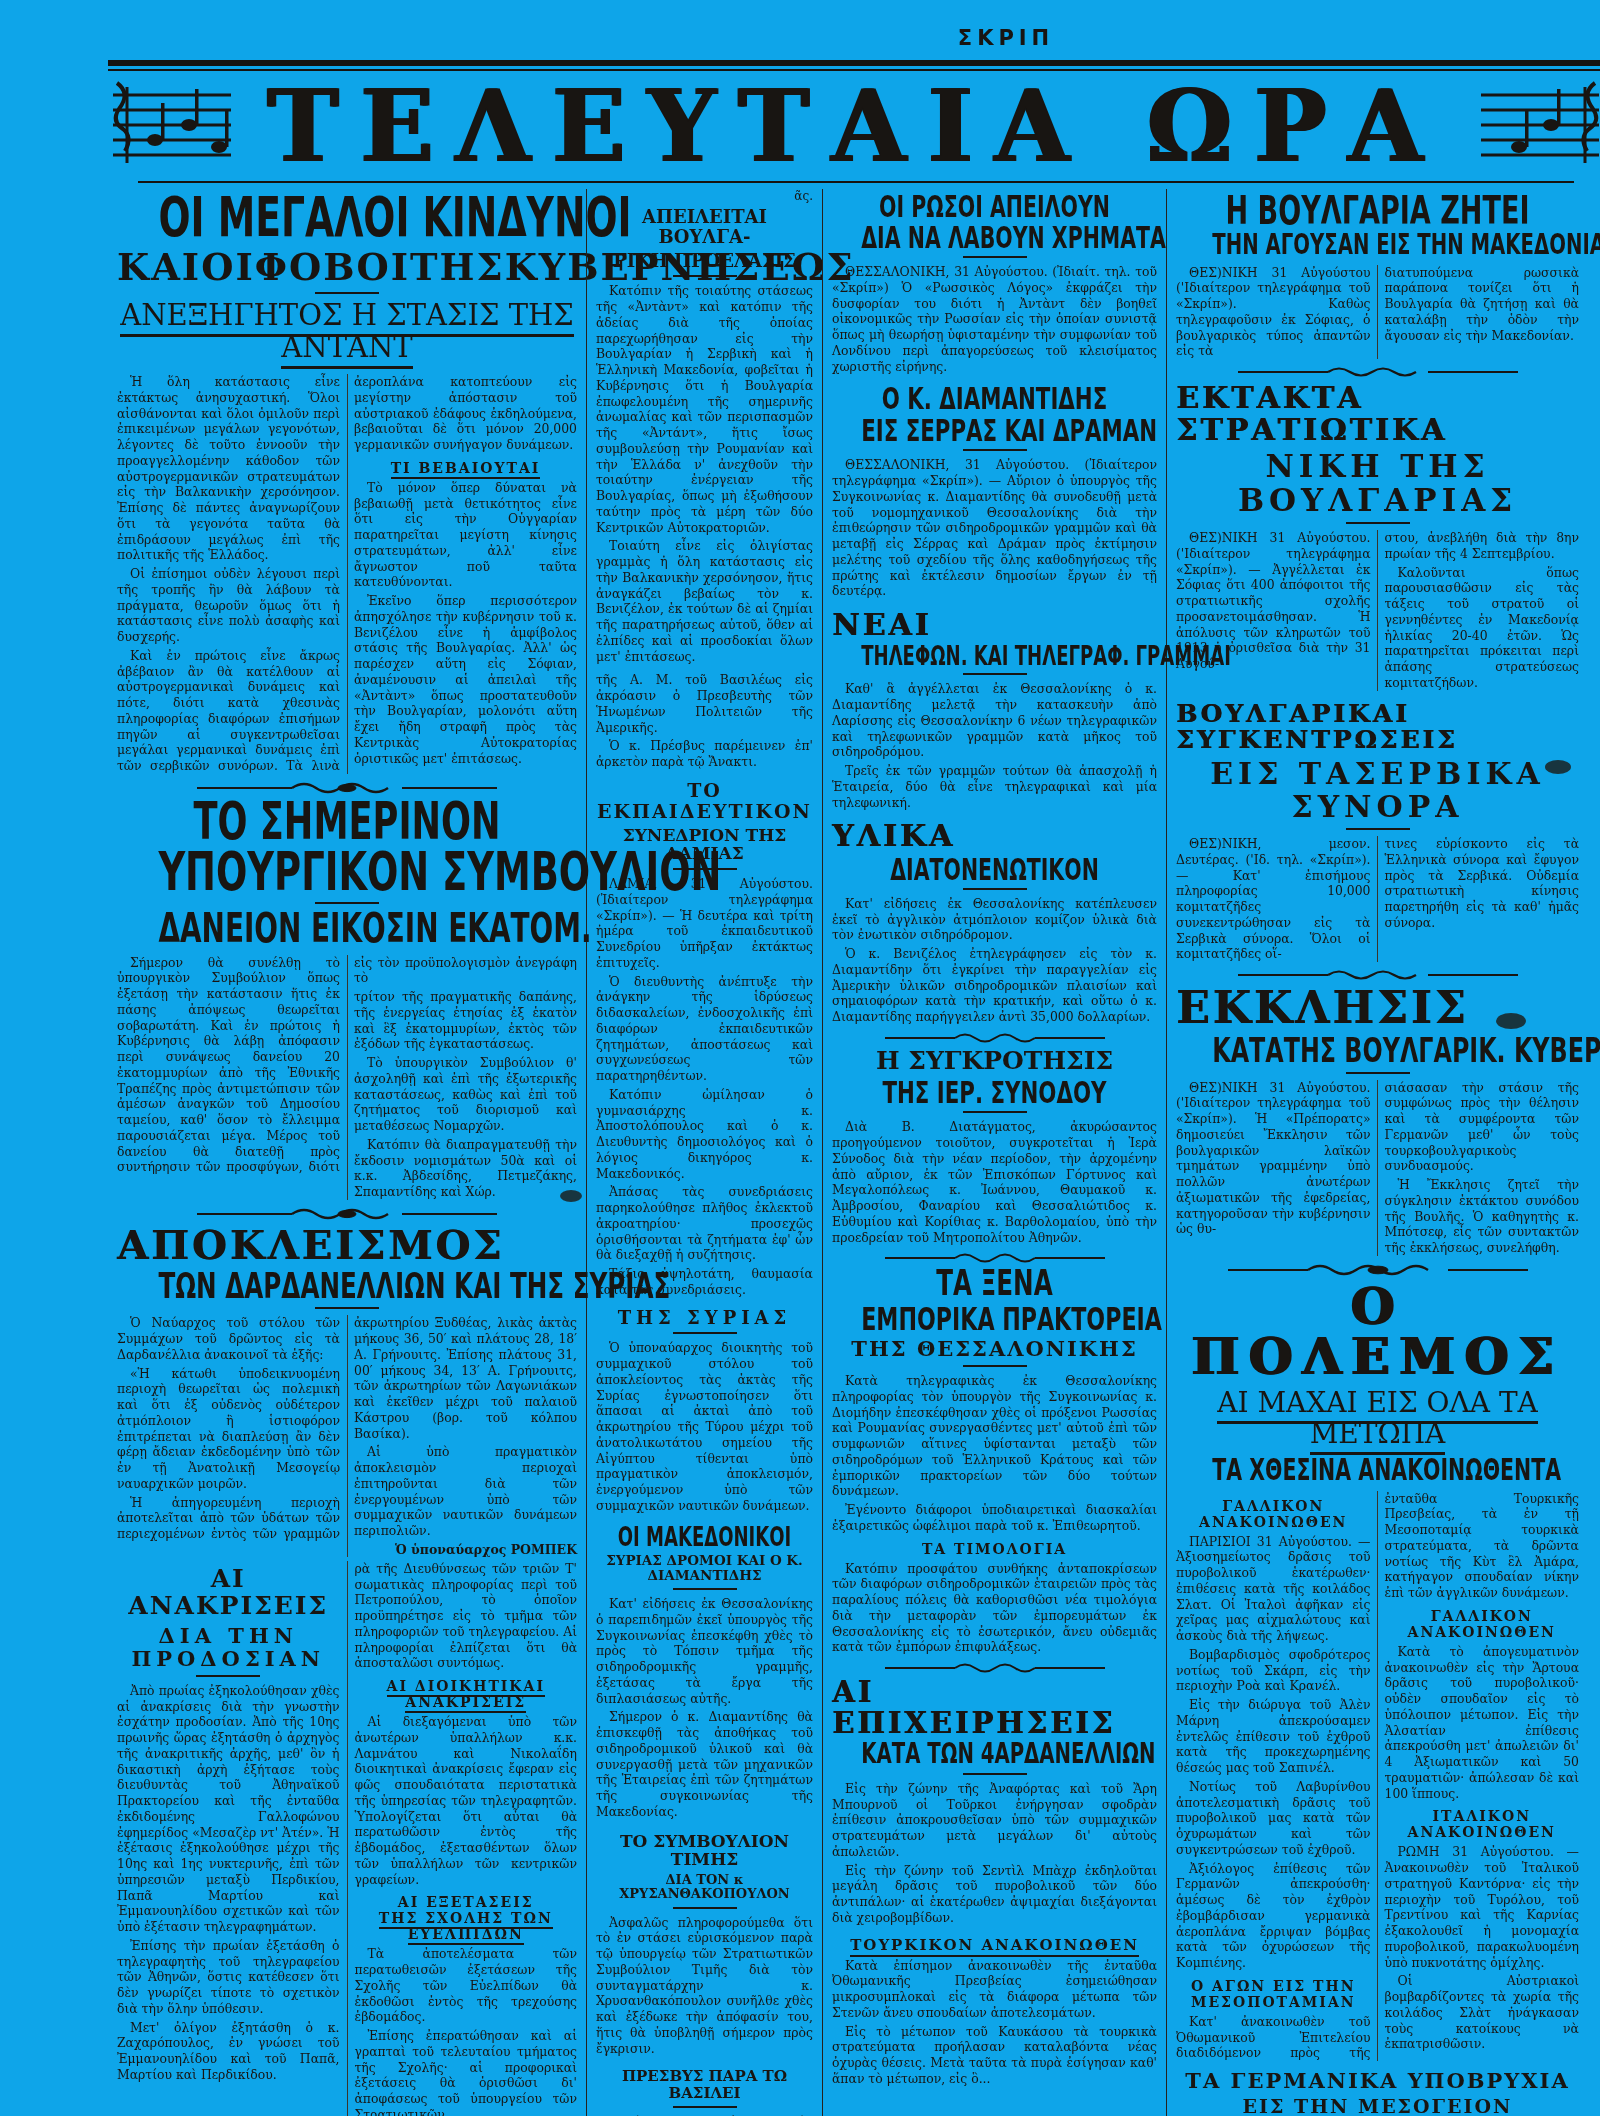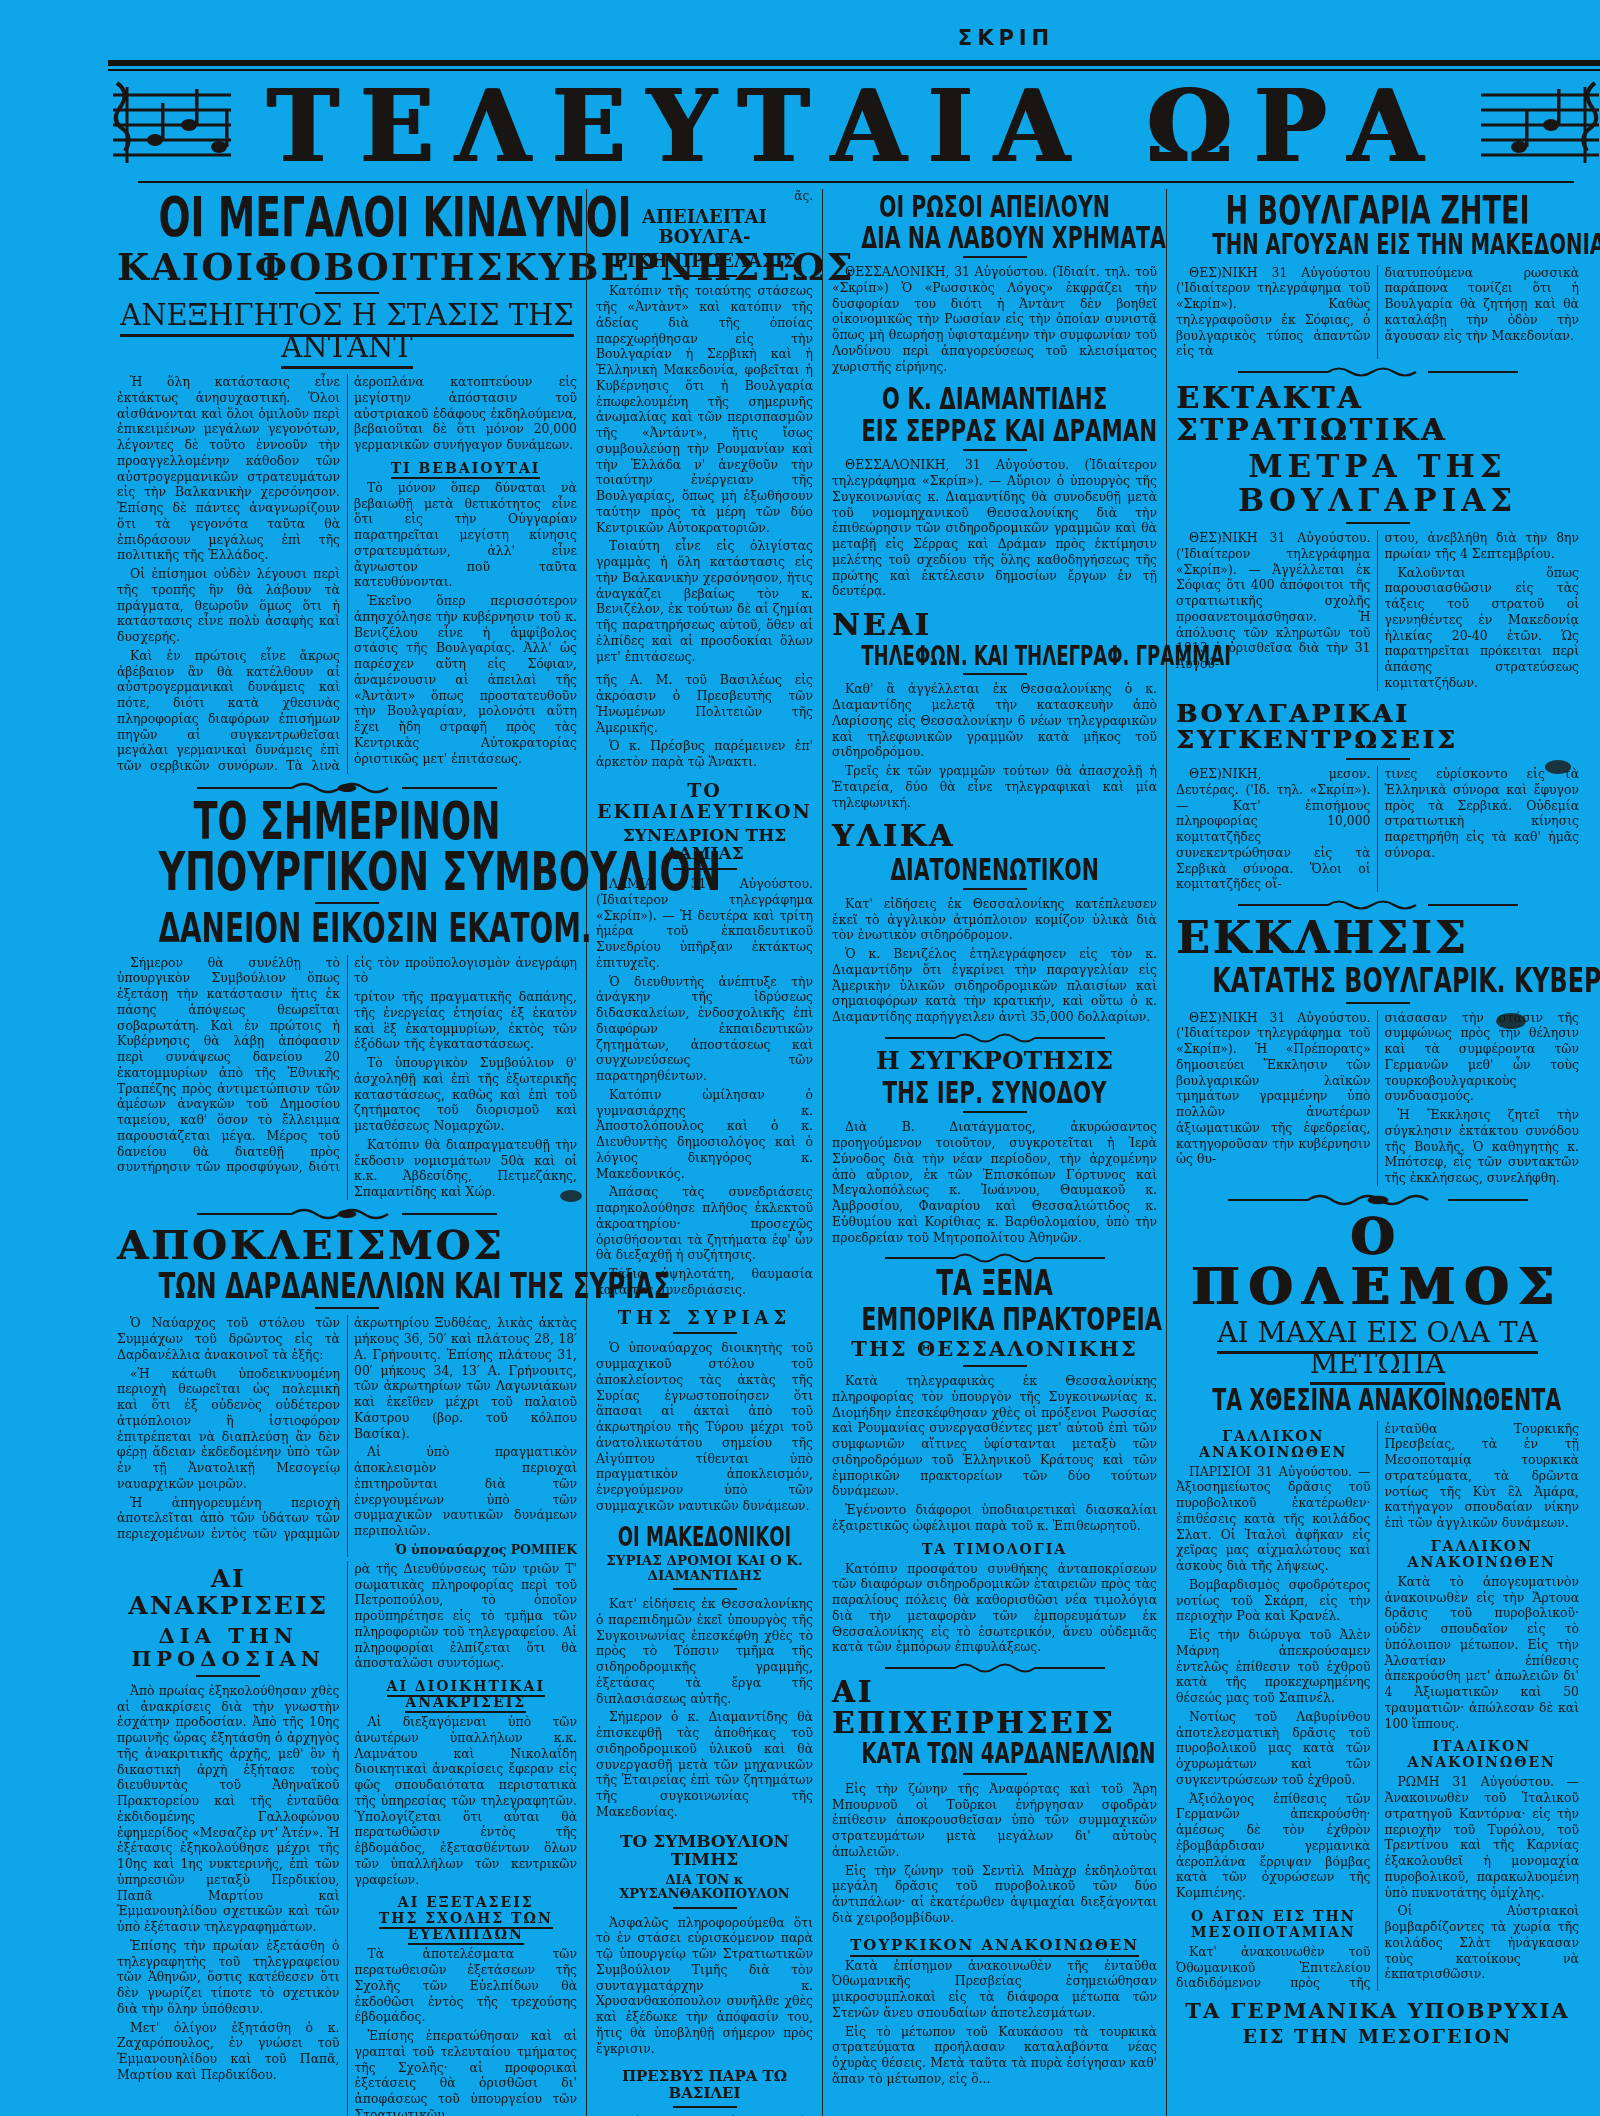--- a/index.html
+++ b/index.html
@@ -384,31 +384,32 @@
               <g stroke="#181512" fill="#181512">
             <path d="M0 5 h90" stroke-width="2"></path>
                 <path d="M190 5 h90" stroke-width="2"></path>
             <path d="M90 5 q11 -7 22 0 t22 0 t22 0 t22 0" fill="none" stroke-width="2.2"></path>
               </g>
             </svg>
         </div>
 
         <article>
           <div class="orn-serif" style="font-size:30px">ΕΚΤΑΚΤΑ ΣΤΡΑΤΙΩΤΙΚΑ</div>
-          <div class="hser sp2" style="font-size:31px">ΜΕΤΡΑ ΤΗΣ ΒΟΥΛΓΑΡΙΑΣ</div>
+          <div class="hser sp2" style="font-size:31px">ΝΙΚΗ ΤΗΣ ΒΟΥΛΓΑΡΙΑΣ</div>
           <div class="shortbar"></div>
           <div class="twocol">
             <p class="b">ΘΕΣ)ΝΙΚΗ 31 Αὐγούστου. ('Ιδιαίτερον τηλεγράφημα «Σκρίπ»). — Ἀγγέλλεται ἐκ Σόφιας ὅτι 400 ἀπόφοιτοι τῆς στρατιωτικῆς σχολῆς προσανετοιμάσθησαν. Ἡ ἀπόλυσις τῶν κληρωτῶν τοῦ 1913 ἡ ὁρισθεῖσα διὰ τὴν 31 Αὐγού-</p>
             <p class="b noind">στου, ἀνεβλήθη διὰ τὴν 8ην πρωίαν τῆς 4 Σεπτεμβρίου.</p>
             <p class="b">Καλοῦνται ὅπως παρουσιασθῶσιν εἰς τὰς τάξεις τοῦ στρατοῦ οἱ γεννηθέντες ἐν Μακεδονίᾳ ἡλικίας 20-40 ἐτῶν. Ὡς παρατηρεῖται πρόκειται περὶ ἁπάσης στρατεύσεως κομιτατζήδων.</p>
           </div>
         </article>
 
         <article>
           <div class="orn-serif" style="font-size:25px;margin-top:10px">ΒΟΥΛΓΑΡΙΚΑΙ ΣΥΓΚΕΝΤΡΩΣΕΙΣ</div>
+          <div class="hser sp2" style="font-size:30px">ΕΙΣ ΤΑΣΕΡΒΙΚΑ ΣΥΝΟΡΑ</div>
           <div class="shortbar"></div>
           <div class="twocol">
             <p class="b">ΘΕΣ)ΝΙΚΗ, μεσον. Δευτέρας. ('Ιδ. τηλ. «Σκρίπ»). — Κατ' ἐπισήμους πληροφορίας 10,000 κομιτατζῆδες συνεκεντρώθησαν εἰς τὰ Σερβικὰ σύνορα. Ὅλοι οἱ κομιτατζῆδες οἵ-</p>
             <p class="b noind">τινες εὑρίσκοντο εἰς τὰ Ἑλληνικὰ σύνορα καὶ ἔφυγον πρὸς τὰ Σερβικά. Οὐδεμία στρατιωτικὴ κίνησις παρετηρήθη εἰς τὰ καθ' ἡμᾶς σύνορα.</p>
           </div>
         </article>
 
         <div class="ornrule">
           <svg width="280" height="11" viewBox="0 0 280 11">
               <g stroke="#181512" fill="#181512">

